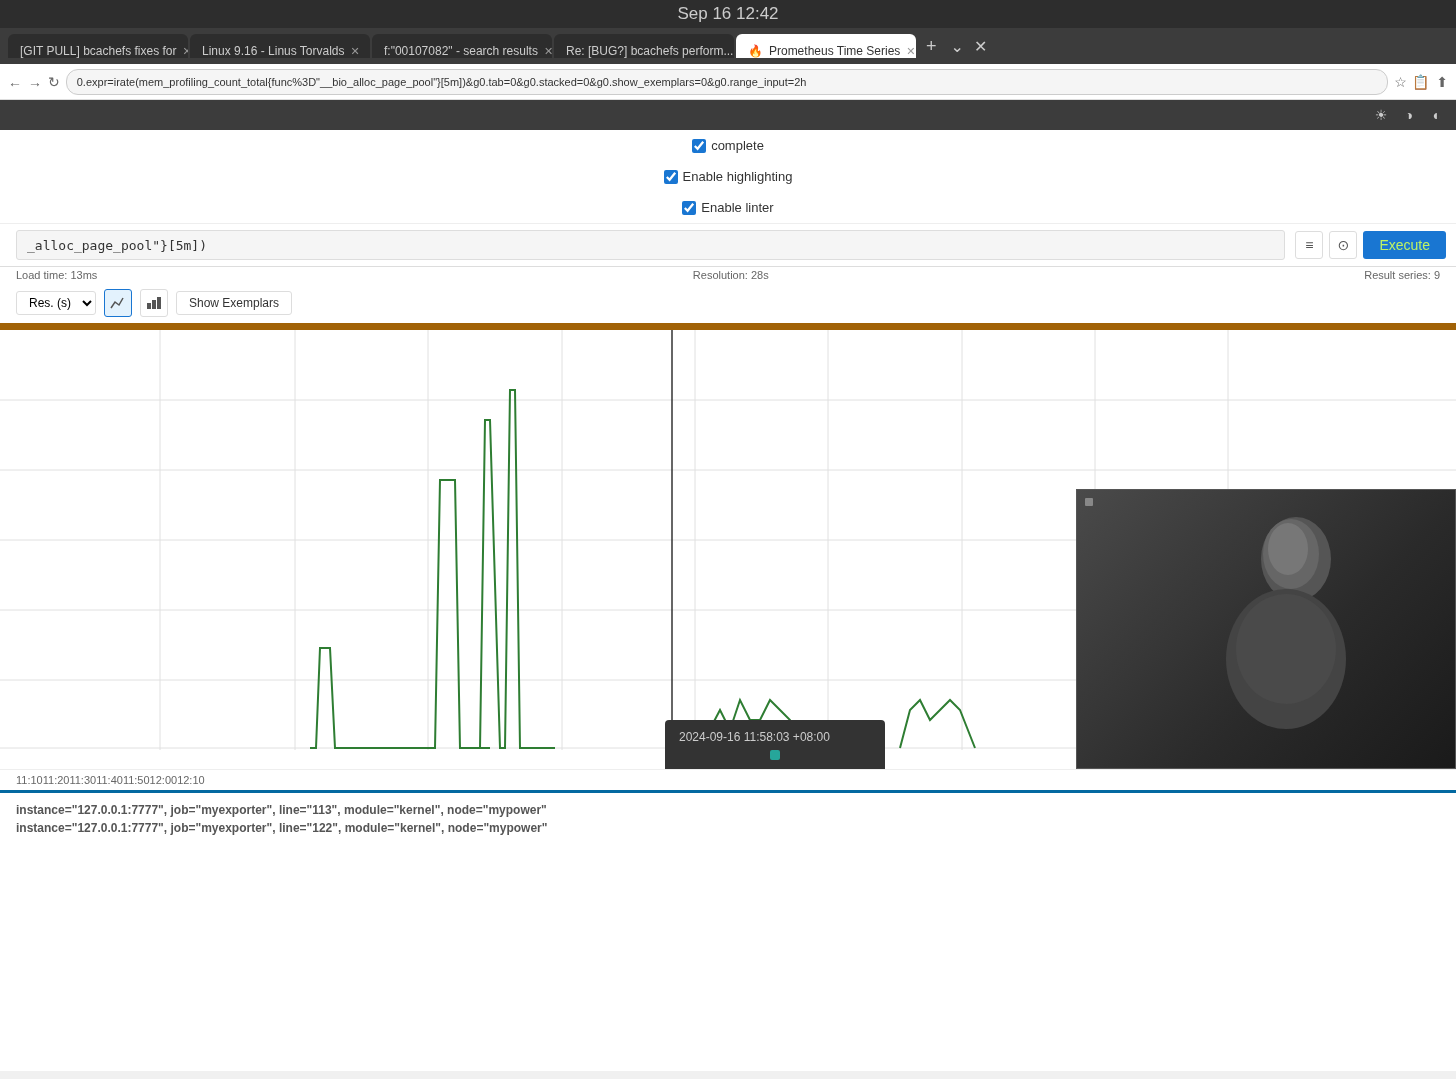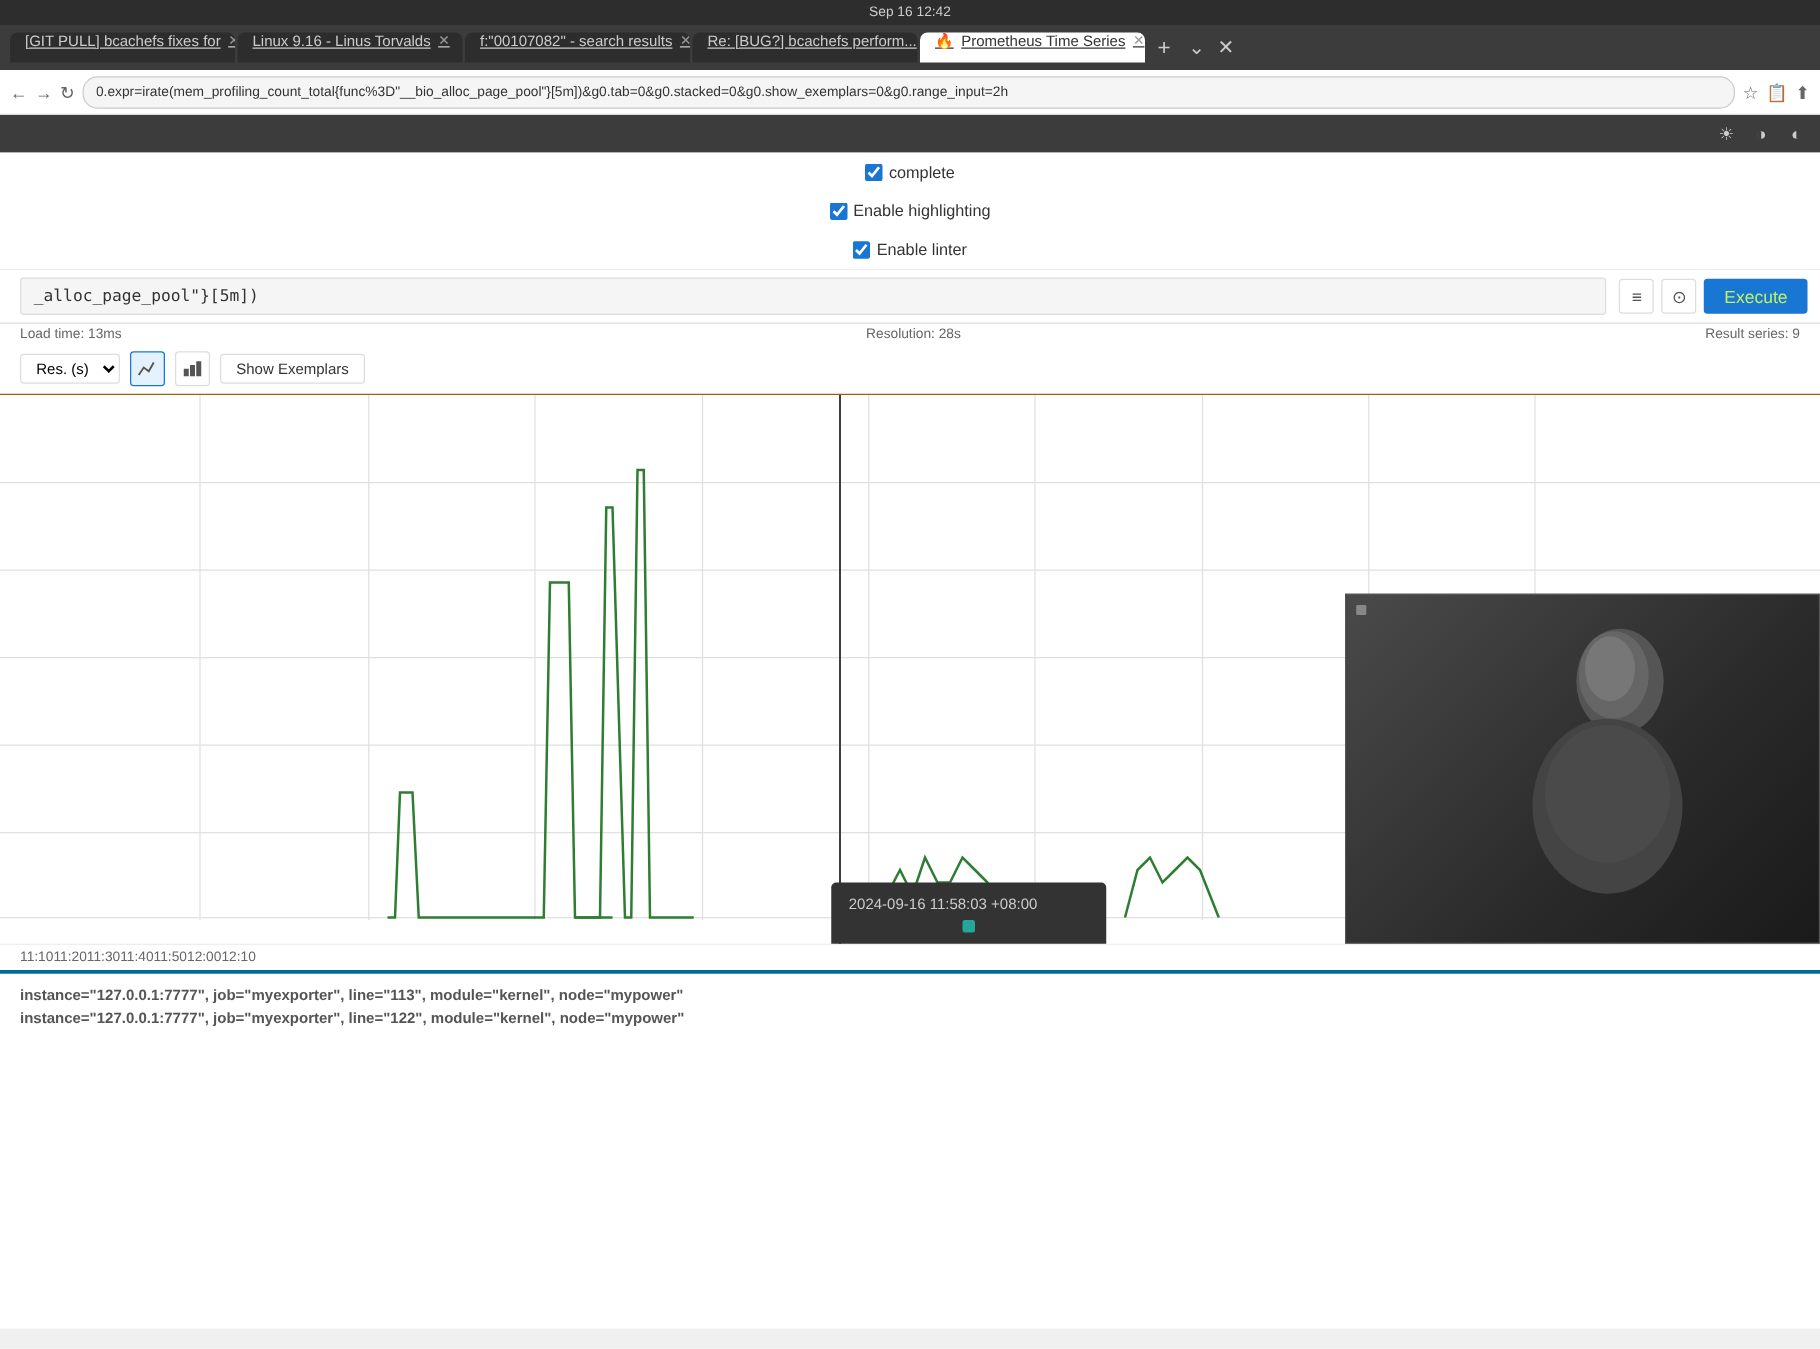--- a/index.html
+++ b/index.html
@@ -1,22 +1,22 @@
 <!DOCTYPE html>
 <html><head>
   <meta charset="utf-8">
   <style>
     * { box-sizing: border-box; margin: 0; padding: 0; }
     body { font-family: Arial, sans-serif; font-size: 13px; background: #f0f0f0; overflow: hidden; }
 
     
     .browser-chrome { background: #2d2d2d; width: 1456px; }
-    .title-bar { background: #2d2d2d; color: #ccc; text-align: center; padding: 4px 0; font-size: 11px; }
+    .title-bar { background: #2d2d2d; color: #ccc; text-align: center; padding: 4px 0; font-size: 17px; }
     .tab-bar { background: #3c3c3c; display: flex; align-items: center; padding: 0 8px; height: 36px; gap: 2px; }
-    .tab { display: flex; align-items: flex-start; background: #2d2d2d; color: #ccc; padding: 0 12px; height: 24px; border-radius: 6px 6px 0 0; font-size: 12px; gap: 6px; max-width: 180px; white-space: nowrap; overflow: hidden; text-overflow: ellipsis; cursor: pointer; text-decoration: underline; }
+    .tab { display: flex; align-items: flex-end; background: #2d2d2d; color: #ccc; padding: 0 12px; height: 24px; border-radius: 6px 6px 0 0; font-size: 12px; gap: 6px; max-width: 180px; white-space: nowrap; overflow: hidden; text-overflow: ellipsis; cursor: pointer; }
     .tab.active { background: #fff; color: #333; }
     .tab .close-x { color: #999; font-size: 11px; cursor: pointer; flex-shrink: 0; }
     .tab .fire-icon { color: #f60; font-size: 12px; flex-shrink: 0; }
     .tab-add { color: #ccc; font-size: 18px; cursor: pointer; padding: 0 8px; }
     .tab-more { color: #ccc; font-size: 16px; cursor: pointer; padding: 0 4px; }
 
     .address-bar { background: #fff; display: flex; align-items: center; padding: 4px 8px; height: 36px; border-bottom: 1px solid #ddd; gap: 6px; }
     .address-input { flex: 1; border: 1px solid #ccc; border-radius: 12px; padding: 2px 10px; font-size: 12px; color: #333; background: #f5f5f5; height: 26px; }
     .addr-icon { color: #666; font-size: 14px; cursor: pointer; }
 
@@ -35,21 +35,21 @@
     .query-area { display: flex; align-items: center; padding: 6px 0 6px 16px; border-bottom: 1px solid #ddd; background: #fff; }
     .query-input-wrapper { flex: 1; background: #f5f5f5; border: 1px solid #ddd; border-radius: 3px; padding: 6px 10px; font-family: monospace; font-size: 13px; color: #333; min-height: 30px; display: flex; align-items: center; }
     .query-actions { display: flex; align-items: center; gap: 6px; padding: 0 10px; }
     .icon-btn { width: 28px; height: 28px; border: 1px solid #ddd; background: #fff; cursor: pointer; border-radius: 3px; display: flex; align-items: center; justify-content: center; font-size: 14px; color: #555; }
     .execute-btn { background: #1976d2; color: #bef264; border: none; padding: 6px 16px; border-radius: 3px; cursor: pointer; font-size: 14px; font-weight: 500; }
 
     
     .status-bar { display: flex; justify-content: space-between; padding: 2px 16px; font-size: 11px; color: #666; gap: 16px; }
 
     
-    .controls-bar { display: flex; align-items: center; padding: 6px 16px; gap: 8px; border-bottom: 1px solid #a16207; }
+    .controls-bar { display: flex; align-items: center; padding: 6px 16px; gap: 8px; border-bottom: 7px solid #a16207; }
     .res-select { border: 1px solid #ddd; padding: 3px 8px; border-radius: 3px; font-size: 12px; background: #fff; cursor: pointer; }
     .chart-type-btn { width: 28px; height: 28px; border: 1px solid #ddd; background: #fff; cursor: pointer; border-radius: 3px; display: flex; align-items: center; justify-content: center; font-size: 14px; color: #555; }
     .chart-type-btn.active { background: #e3f2fd; border-color: #1976d2; }
     .show-exemplars-btn { border: 1px solid #ddd; padding: 4px 12px; border-radius: 3px; font-size: 12px; background: #fff; cursor: pointer; color: #333; }
     .chart-svg { width: 100%; height: 100%; }
 
     
     .time-axis { display: flex; padding: 4px 16px; font-size: 11px; color: #666; border-bottom: 3px solid #0369a1; }
 
     

